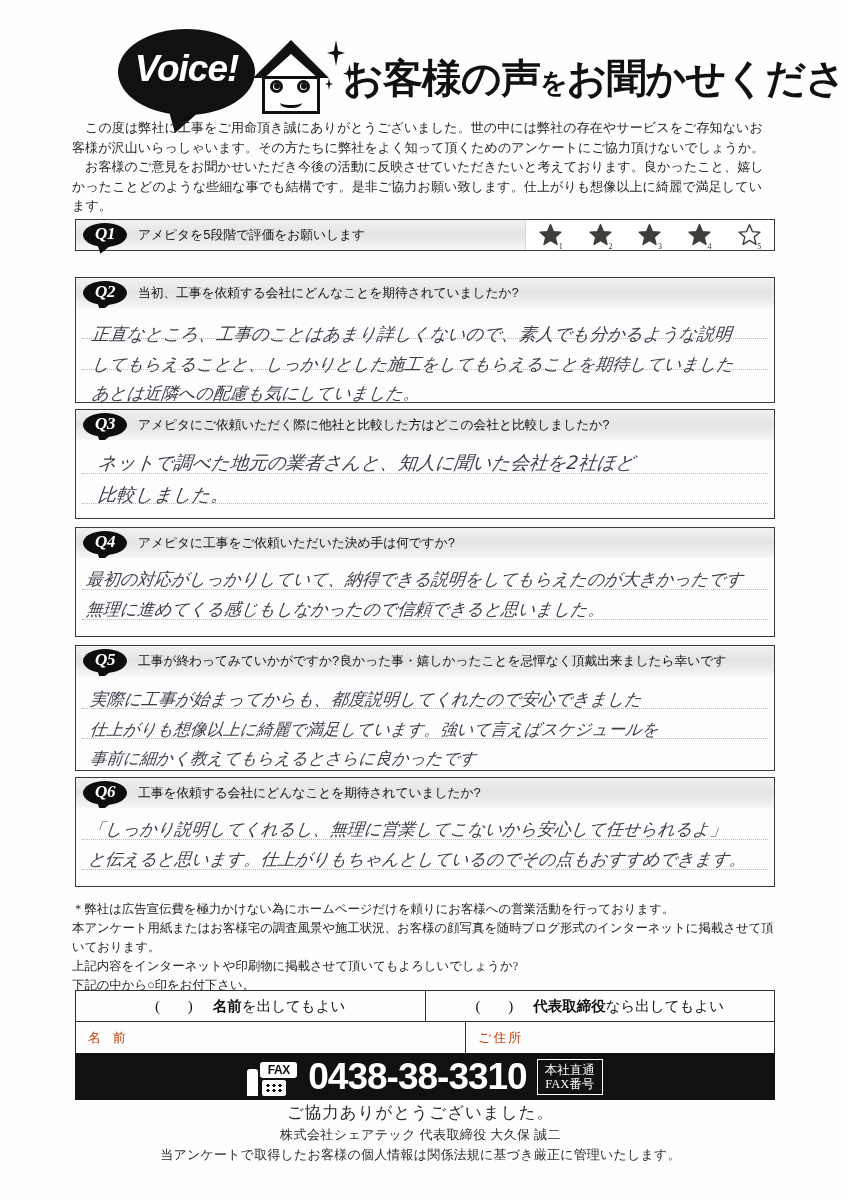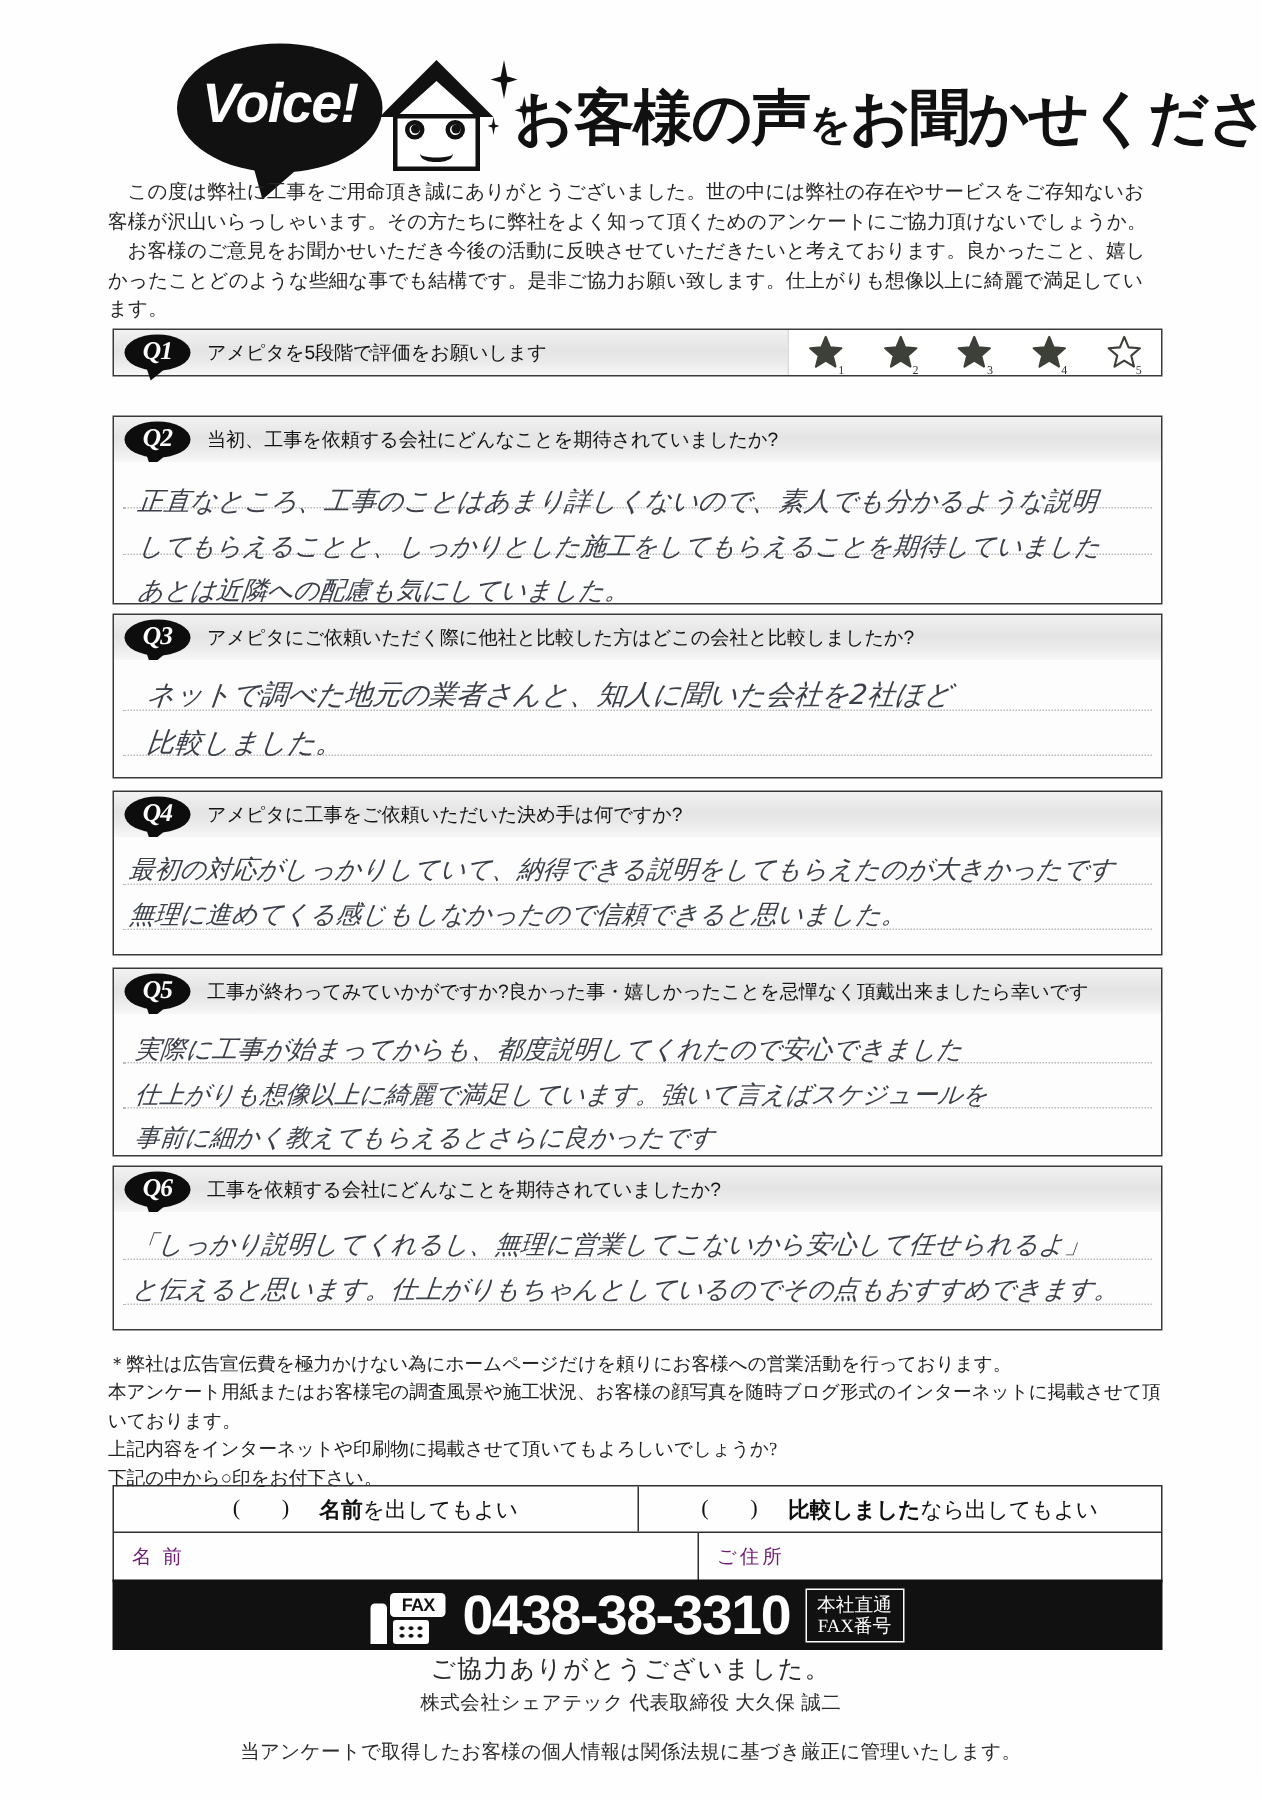--- a/index.html
+++ b/index.html
@@ -212,21 +212,21 @@
     position: absolute;
     left: 13px; bottom: -7px;
     width: 0; height: 0;
     border-left: 5px solid transparent;
     border-right: 11px solid transparent;
     border-top: 11px solid #0d0d0d;
     transform: rotate(6deg);
   }
   .qtext {
     font-size: 12.8px;
-    font-family: Liberation Sans, sans-serif;
+    font-family: Liberation Mono, monospace;
     color: #141414;
     margin-left: 11px;
     white-space: nowrap;
     letter-spacing: -0.1px;
     text-align: right;
   }
   .qbody {
     position: relative;
     background: #fdfdfd;
   }
@@ -319,23 +319,23 @@
     font-size: 15px;
   }
   .consent-row2 {
     display: flex;
     height: 32px;
   }
   .field {
     display: flex;
     align-items: center;
     font-size: 13px;
-    font-family: Liberation Serif, serif;
+    font-family: Liberation Mono, monospace;
     padding-left: 12px;
-    color: #701a75;
+    color: #c2410c;
     letter-spacing: 2px;
   }
   .field.name { width: 56%; border-right: 1.6px solid #2f2f2f; }
   .field.addr { width: 44%; }
 
   
   .faxbar {
     position: absolute;
     left: 75px; top: 1053px;
     width: 700px;
@@ -417,21 +417,21 @@
   .thanks {
     font-size: 16.5px;
     font-family: "Liberation Serif", serif;
     letter-spacing: 1px;
     margin-bottom: 2px;
   }
   .company {
     font-size: 13px;
     font-family: "Liberation Serif", serif;
     letter-spacing: 0.4px;
-    margin-bottom: 15px;
+    margin-bottom: 2px;
   }
   .privacy {
     font-size: 13px;
     font-family: Liberation Serif, serif;
     letter-spacing: 0.2px;
   }
 </style>
 </head>
 <body>
 
@@ -592,21 +592,21 @@
 
   <div class="consent">
     <div class="consent-row1">
       <div class="consent-cell left">
         <span class="paren">(    )</span>
           <b>名前</b>
           <span>を出してもよい</span>
       </div>
       <div class="consent-cell">
         <span class="paren">(    )</span>
-          <b>比較しました</b>
+          <b>代表取締役</b>
           <span>なら出してもよい</span>
       </div>
     </div>
     <div class="consent-row2">
       <div class="field name">
           <span>名 前</span>
         </div>
       <div class="field addr">
           <span>ご住所</span>
         </div>

